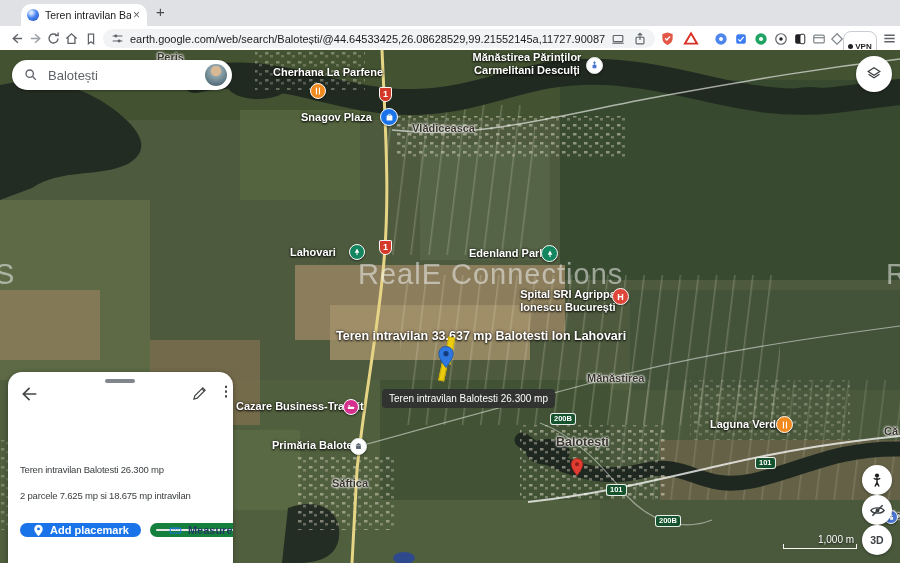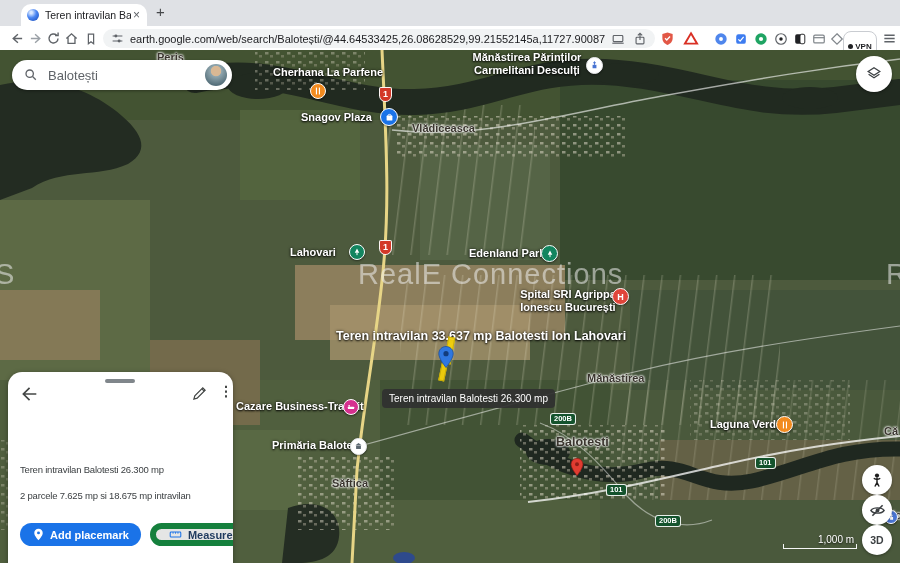--- a/index.html
+++ b/index.html
@@ -56,21 +56,21 @@
     border-left:1.5px solid #fff;border-right:1.5px solid #fff;border-bottom:1.5px solid #fff;opacity:.95;}
   .parcel{position:absolute;background:#f4d20a;border:1px solid #cdb106;z-index:3;opacity:.95;}
   
   #panel{position:absolute;left:8px;top:372px;width:225px;height:200px;background:#fff;z-index:8;
     border-radius:14px 14px 0 0;box-shadow:0 1px 5px rgba(0,0,0,.35);overflow:hidden;}
   #handle{position:absolute;left:97px;top:7px;width:30px;height:4px;border-radius:2px;background:#80868b;}
   #pTitle{position:absolute;left:12px;top:44px;width:203px;font-size:13.5px;letter-spacing:-0.3px;
     color:#202124;line-height:19px;}
   .pdesc{position:absolute;left:12px;width:205px;font-size:9.5px;letter-spacing:-0.2px;color:#3c4043;}
   #btnrow{position:absolute;left:12px;top:151px;display:flex;gap:9px;}
-  .pill{height:23px;border-radius:15px;display:flex;align-items:center;gap:5px;white-space:nowrap;
+  .pill{height:14px;border-radius:15px;display:flex;align-items:center;gap:5px;white-space:nowrap;
     font-size:11px;font-weight:bold;padding:0 12px;flex:0 0 auto;}
   .pill.blue{background:#1a73e8;color:#fff;}
   .pill.line{background:#e5e5e5;border:6px solid #15803d;color:#1f3a5f;}
 </style>
 </head>
 <body>
 
 <div id="screen">
 
   <div id="tabstrip">

